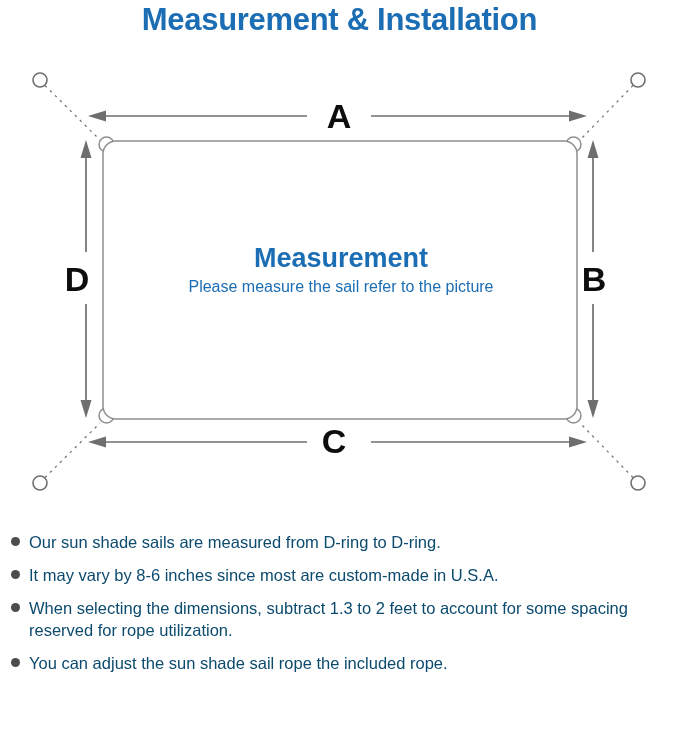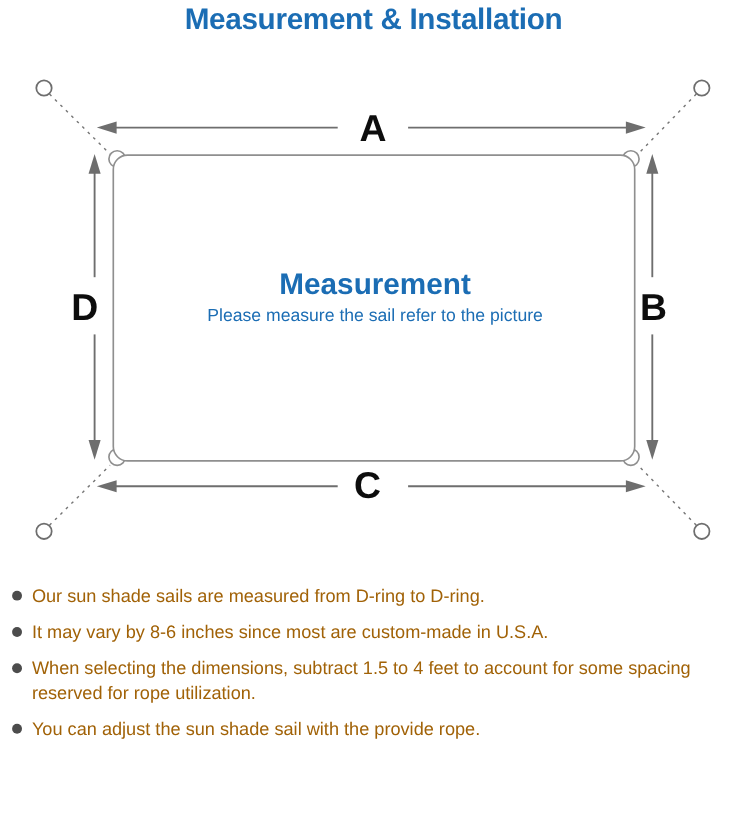--- a/index.html
+++ b/index.html
@@ -7,21 +7,21 @@
     position:relative;
     width:679px;height:739px;
     background:#ffffff;
     font-family:"Liberation Sans",sans-serif;
     overflow:hidden;
   }
   .title{
     position:absolute;top:0;left:0;width:100%;
     margin:0;padding-top:2px;
     text-align:center;
-    font-size:27px;font-weight:bold;letter-spacing:-0.3px;
+    font-size:31px;font-weight:bold;letter-spacing:-0.3px;
     color:#1b6db4;
   }
   svg.diagram{position:absolute;top:40px;left:0;display:block;}
   .sail-line{stroke:#8f8f8f;fill:#ffffff;stroke-width:1.5;}
   .dash{stroke:#767676;stroke-width:1.3;fill:none;stroke-dasharray:2.5 4.5;}
   .dim{stroke:#6e6e6e;stroke-width:1.7;}
   .head{fill:#6e6e6e;stroke:none;}
   .dimlabel{
     font-family:"Liberation Sans",sans-serif;
     font-size:34px;font-weight:bold;fill:#0d0d0d;text-anchor:middle;
@@ -34,21 +34,21 @@
     font-family:"Liberation Sans",sans-serif;
     font-size:16px;fill:#1b6db4;text-anchor:middle;
   }
   .notes{
     position:absolute;top:531px;left:10px;width:660px;
     margin:0;padding:0;list-style:none;
   }
   .note{
     display:flex;align-items:flex-start;
     margin:0 0 11px 0;
-    color:#a16207;
+    color:#0c4a6e;
     font-size:16.5px;line-height:22px;
   }
   .dot{
     flex:0 0 auto;
     width:9px;height:9px;border-radius:50%;
     background:#4c4c4c;
     margin:6px 9px 0 1px;
   }
 </style>
 </head>
@@ -117,21 +117,21 @@
     <li class="note">
       <span class="dot"></span>
       <span>Our sun shade sails are measured from D-ring to D-ring.</span>
     </li>
     <li class="note">
       <span class="dot"></span>
       <span>It may vary by 8-6 inches since most are custom-made in U.S.A.</span>
     </li>
     <li class="note">
       <span class="dot"></span>
-      <span>When selecting the dimensions, subtract 1.5 to 4 feet to account for some spacing reserved for rope utilization.</span>
+      <span>When selecting the dimensions, subtract 1.3 to 2 feet to account for some spacing reserved for rope utilization.</span>
     </li>
     <li class="note">
       <span class="dot"></span>
-      <span>You can adjust the sun shade sail with the provide rope.</span>
+      <span>You can adjust the sun shade sail rope the included rope.</span>
     </li>
   </ul>
 
 </div>
 
 </body></html>

